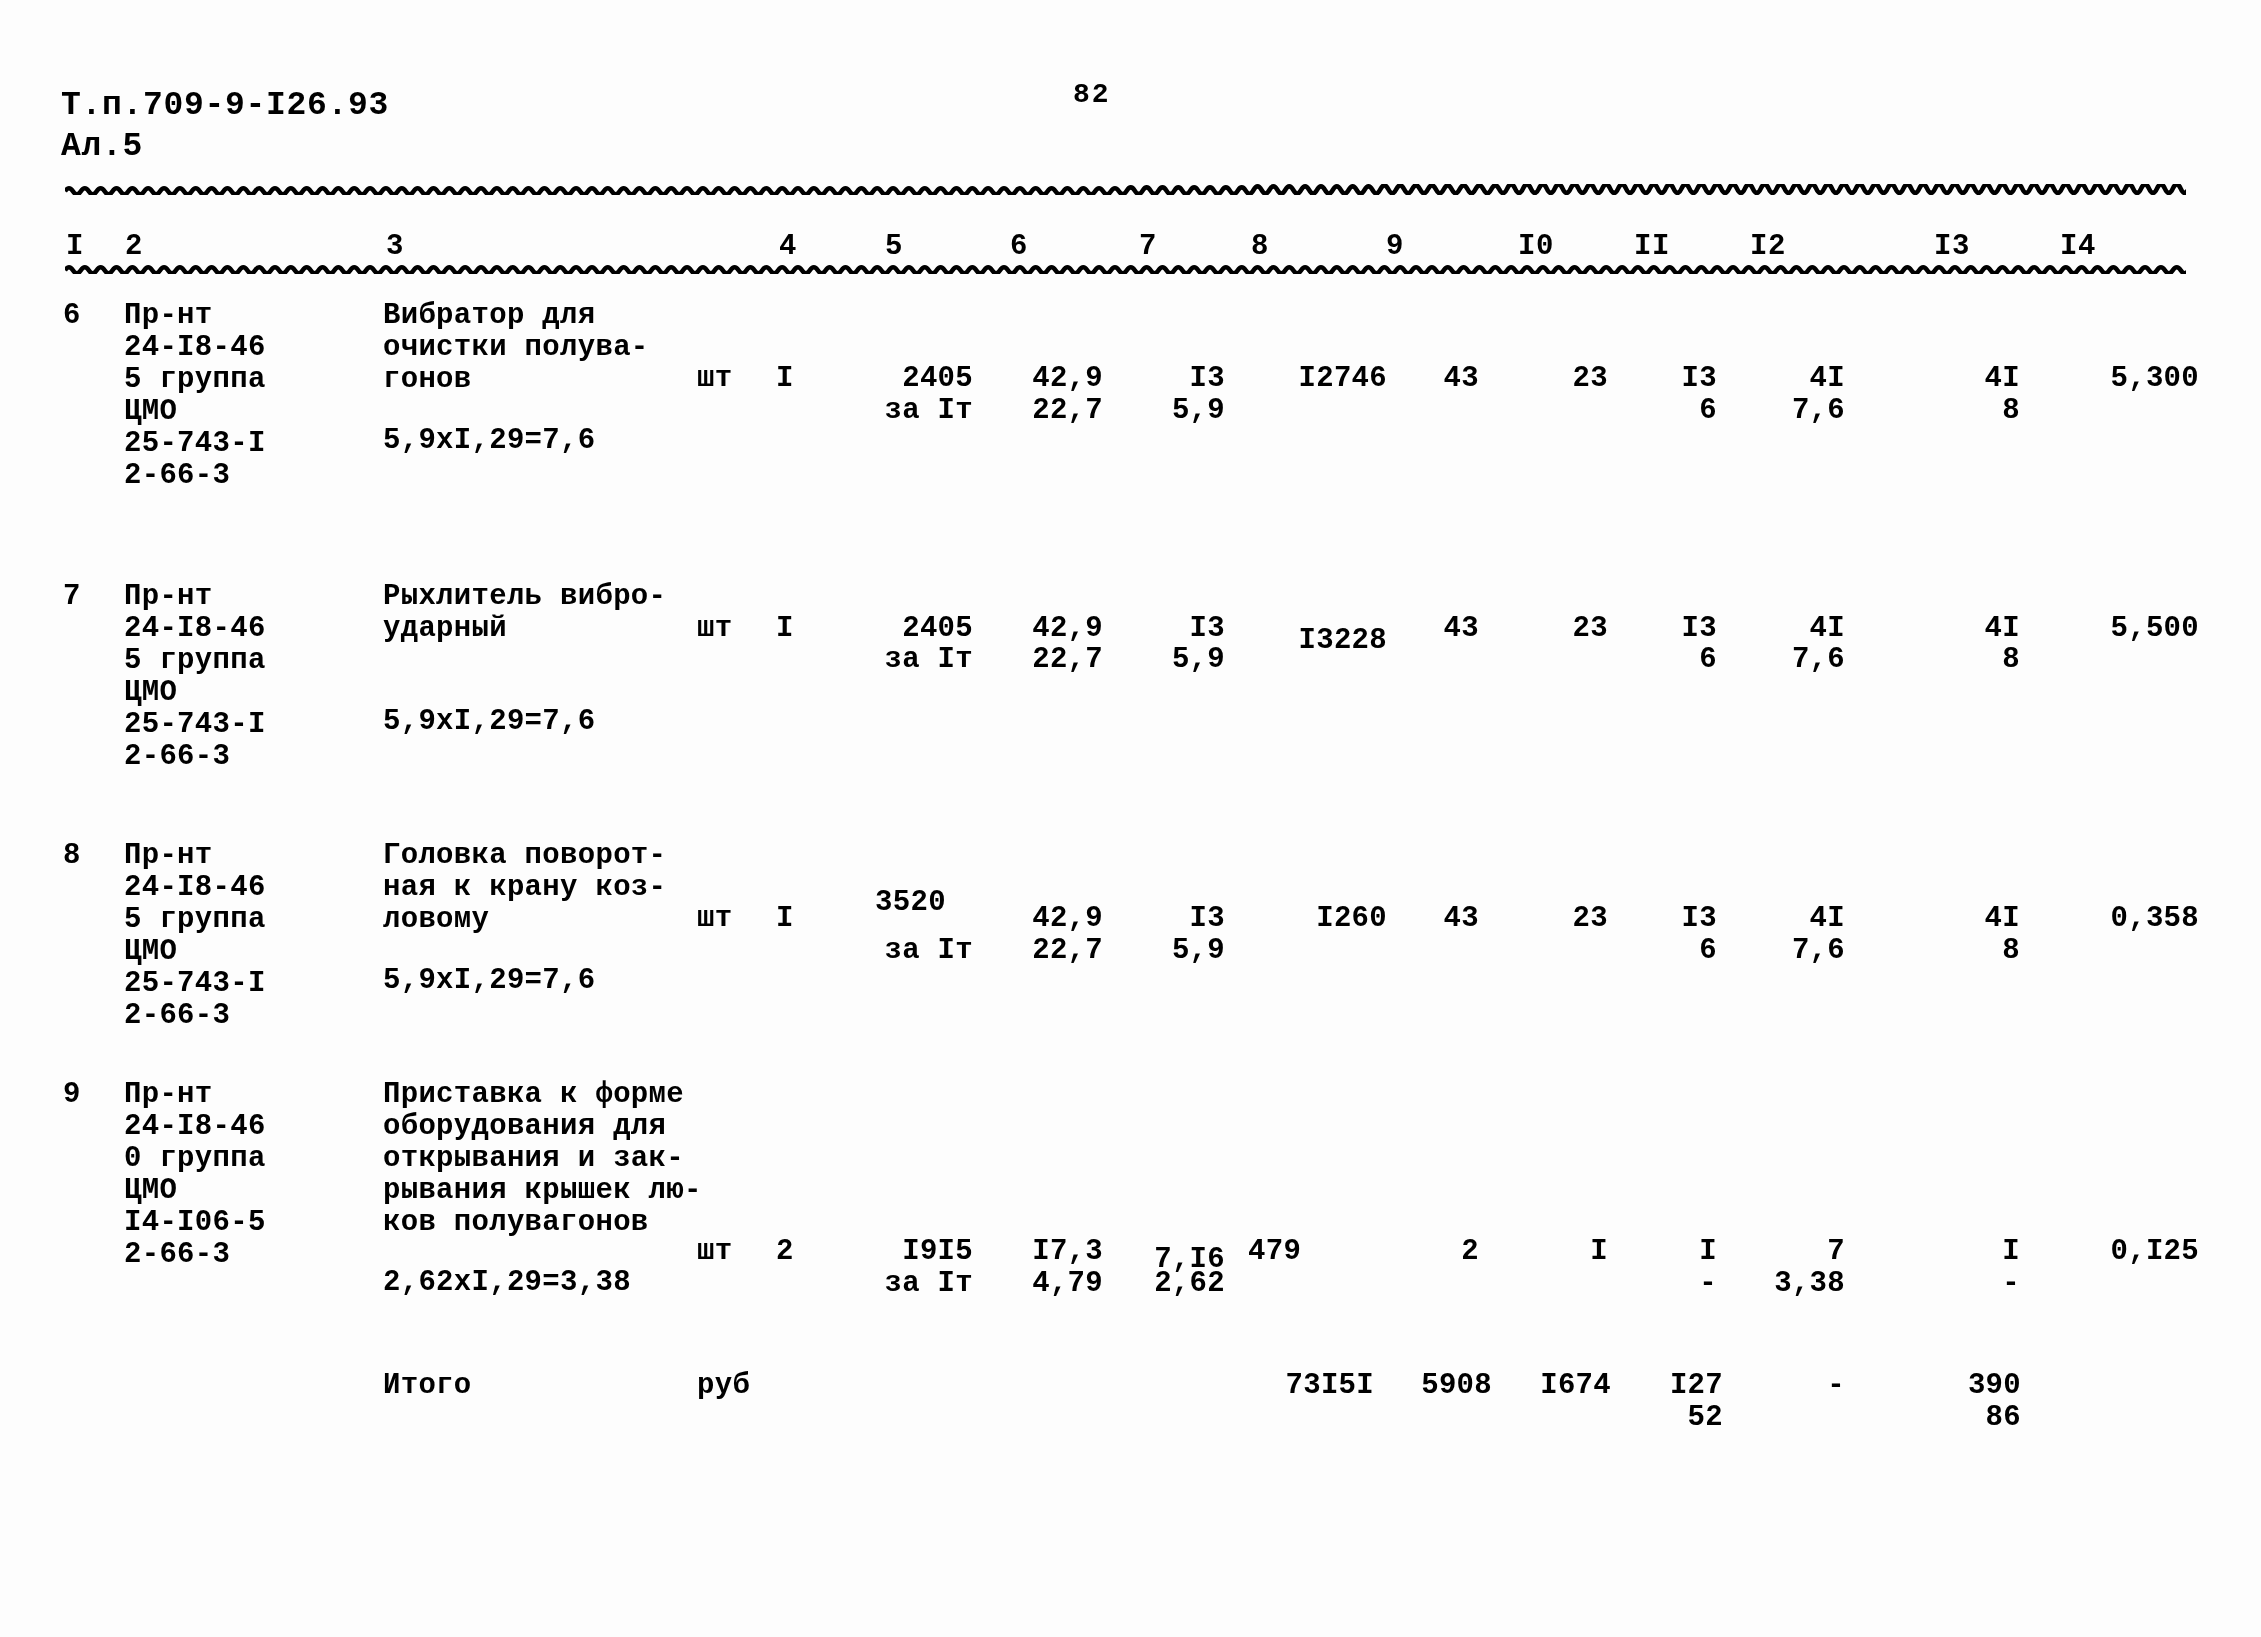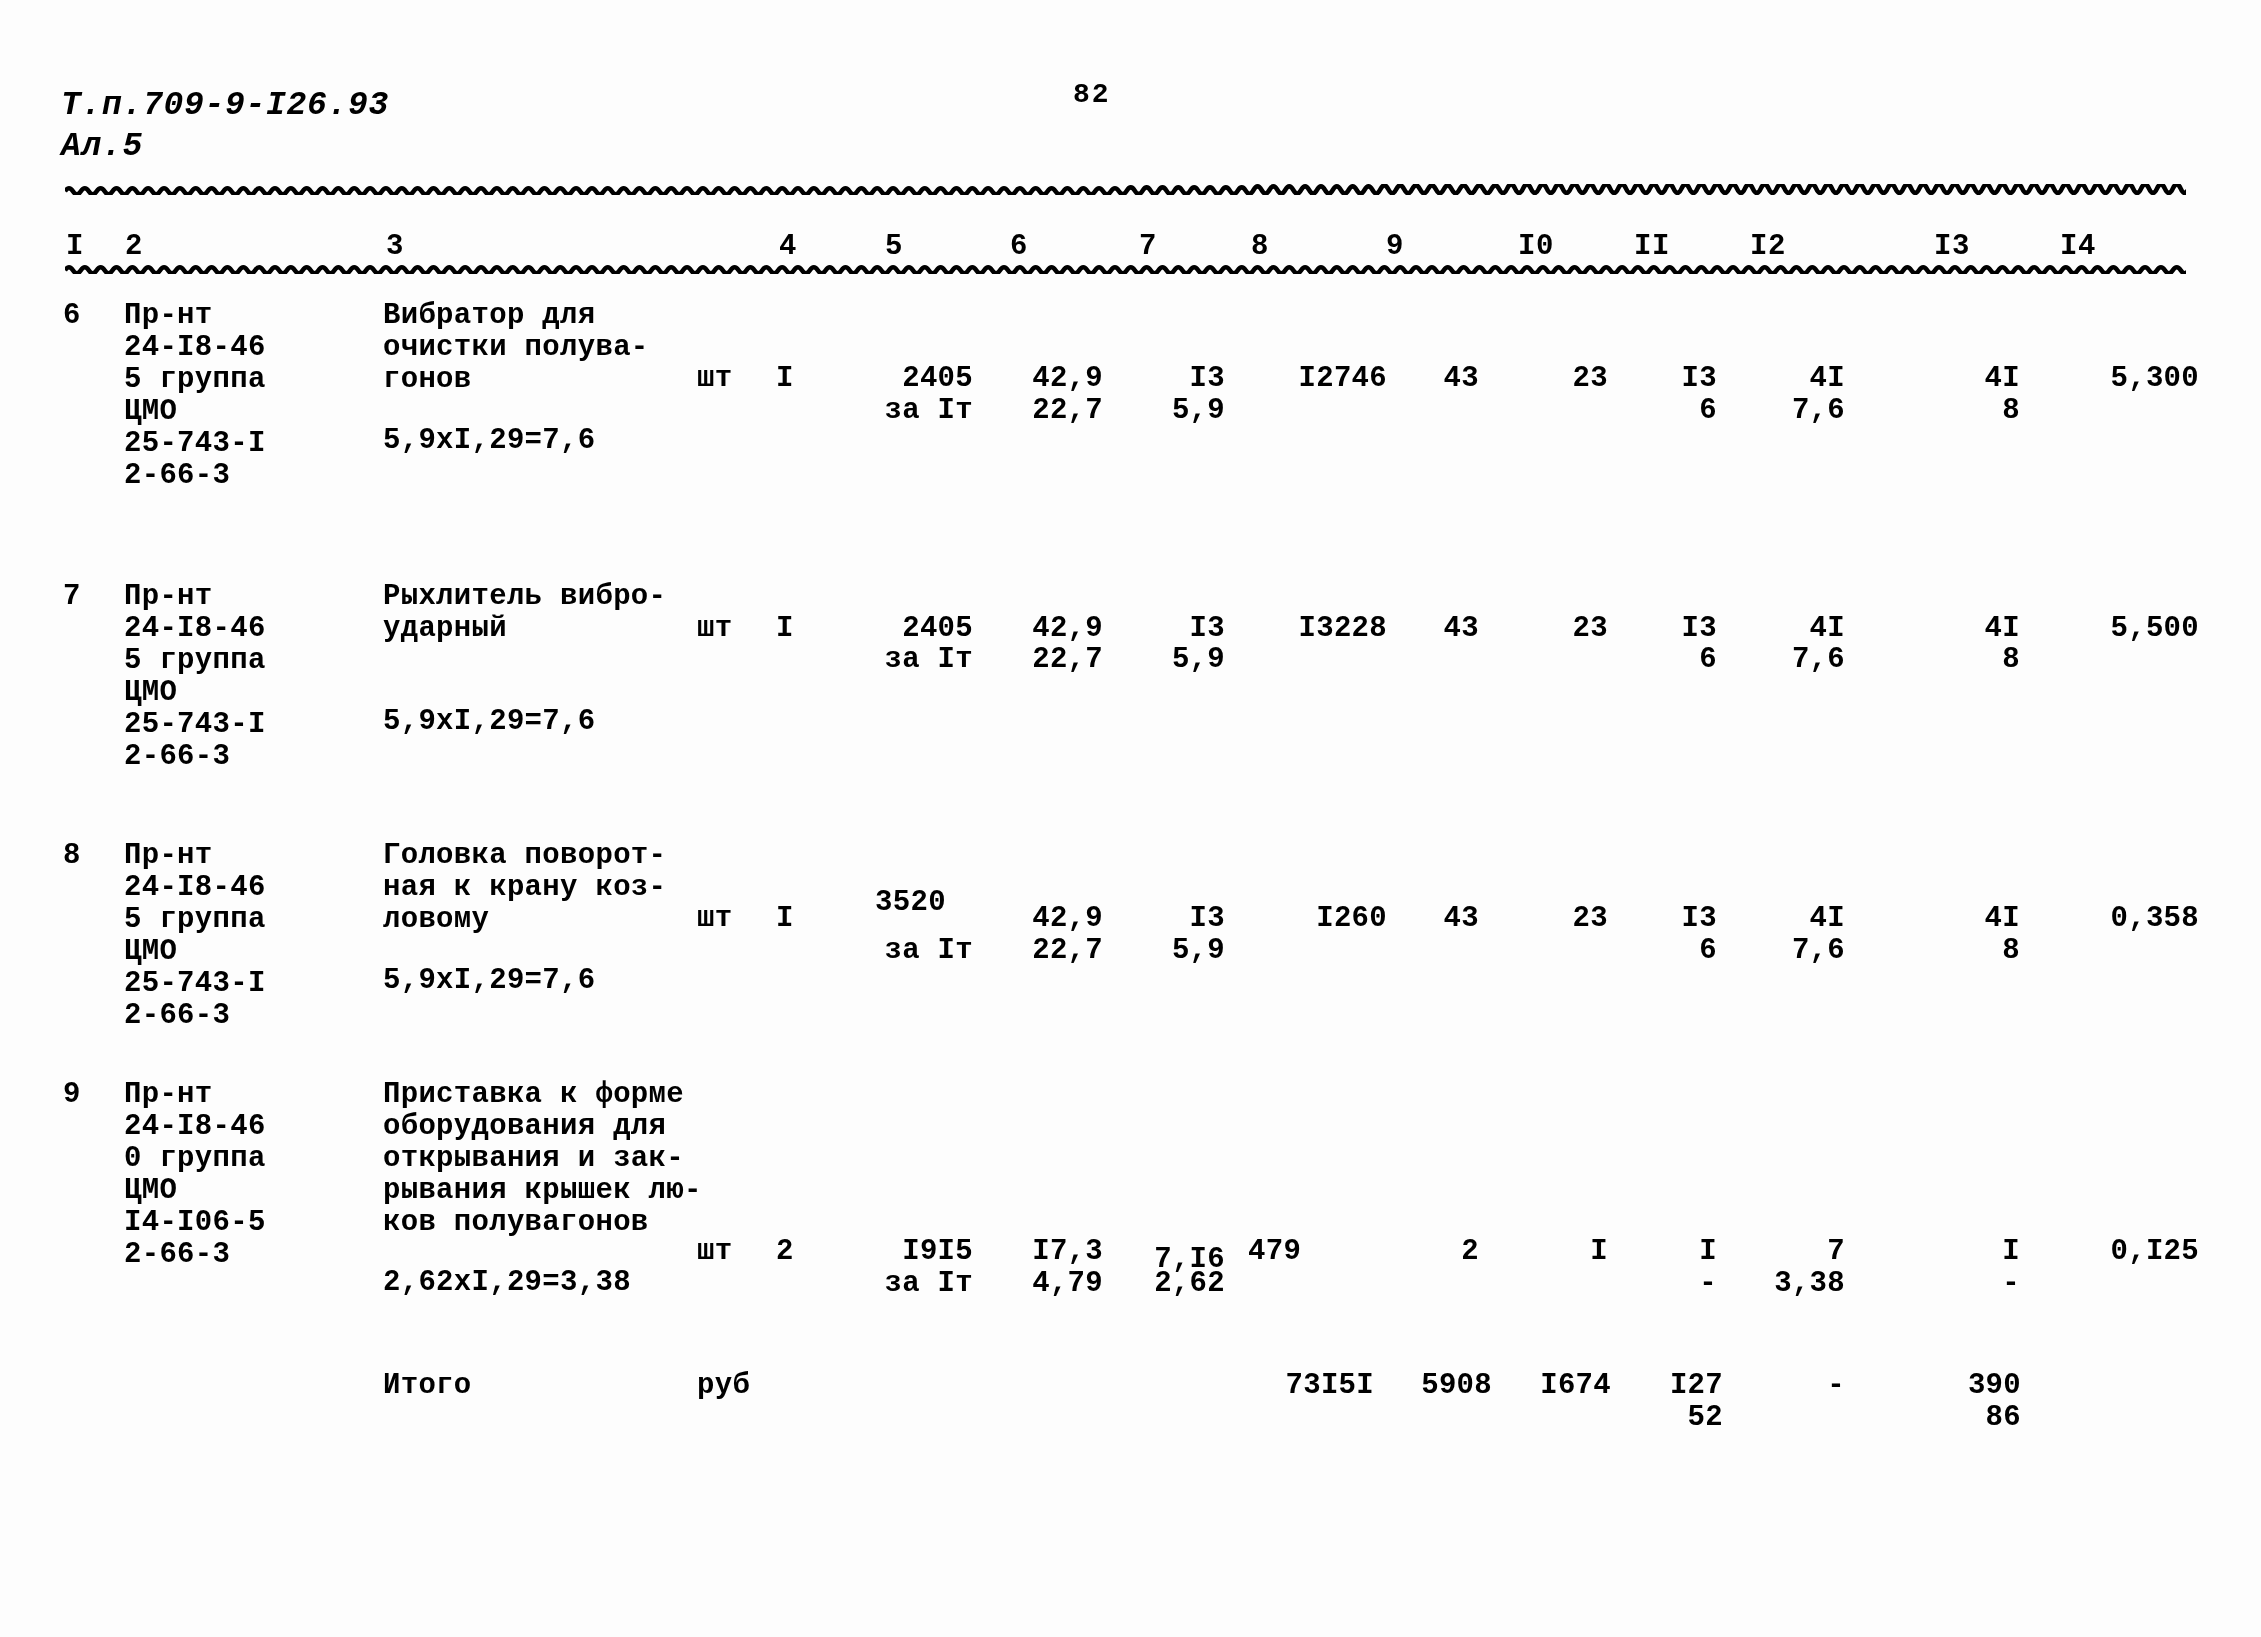--- a/index.html
+++ b/index.html
@@ -28,21 +28,20 @@
   .doc-code {
     position: absolute;
     left: 61px;
     top: 85px;
     font-size: 33px;
     letter-spacing: 0.7px;
     line-height: 41px;
     white-space: pre;
     font-weight: 600;
     font-family: "Liberation Mono", monospace;
-    font-style: italic;
   }
   .doc-code .l2 { display: block; }
 
   .page-number {
     position: absolute;
     left: 1073px;
     top: 79px;
     font-size: 28px;
     font-weight: 700;
     font-family: "Liberation Mono", monospace;
@@ -185,21 +184,21 @@
 ударный</div>
     <div class="cell c-desc" style="top:125px">5,9xI,29=7,6</div>
     <div class="cell c-unit" style="top:32px">шт</div>
     <div class="cell c-qty" style="top:32px">I</div>
     <div class="cell num" style="top:32px;left:848px;width:125px;text-align:right">2405</div>
     <div class="cell num" style="top:63px;left:848px;width:125px;text-align:right">за Iт</div>
     <div class="cell c-6 num" style="top:32px">42,9</div>
     <div class="cell c-6 num" style="top:63px">22,7</div>
     <div class="cell c-7 num" style="top:32px">I3</div>
     <div class="cell c-7 num" style="top:63px">5,9</div>
-    <div class="cell c-8 num" style="top:32px">I3228</div>
+    <div class="cell c-8 num" style="top:44px">I3228</div>
     <div class="cell c-9 num" style="top:32px">43</div>
     <div class="cell c-10 num" style="top:32px">23</div>
     <div class="cell c-11 num" style="top:32px">I3</div>
     <div class="cell c-11 num" style="top:63px">6</div>
     <div class="cell c-12 num" style="top:32px">4I</div>
     <div class="cell c-12 num" style="top:63px">7,6</div>
     <div class="cell c-13 num" style="top:32px">4I</div>
     <div class="cell c-13 num" style="top:63px">8</div>
     <div class="cell c-14 num" style="top:32px">5,500</div>
   </div>

